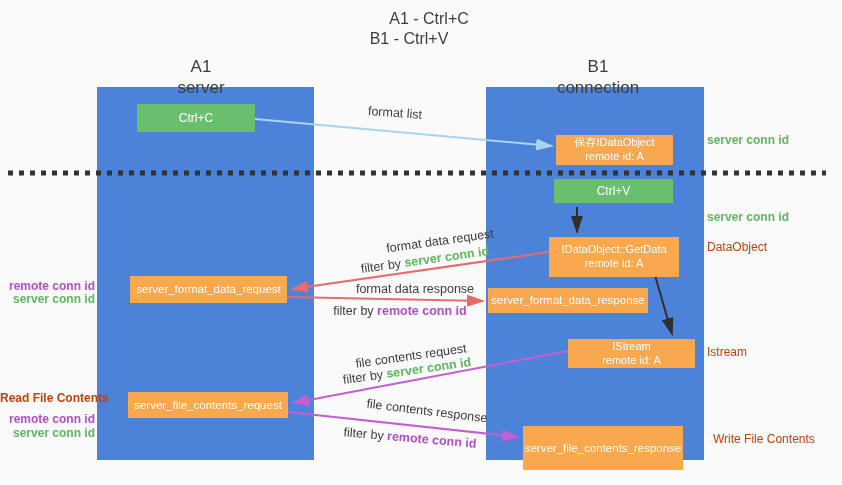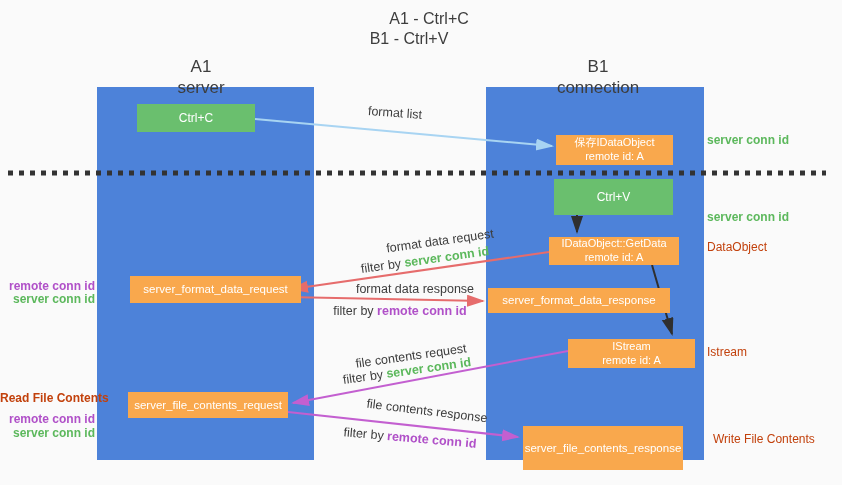--- a/index.html
+++ b/index.html
@@ -86,30 +86,30 @@
   <line x1="288" y1="412" x2="518" y2="437" stroke="#c35fd0" stroke-width="2" marker-end="url(#m-mag)"></line>
 </svg>
 
 <div class="node green" style="left:137px;top:104px;width:118px;height:28px;">Ctrl+C</div>
 
 <div class="node orange" style="left:556px;top:127px;width:117px;height:30px;font-size:11px;margin-top:8px;">
   <span>保存IDataObject</span>
   <span>remote id: A</span>
 </div>
 
-<div class="node green" style="left:554px;top:179px;width:119px;height:36px;">Ctrl+V</div>
+<div class="node green" style="left:554px;top:179px;width:119px;height:24px;">Ctrl+V</div>
 
-<div class="node orange" style="left:549px;top:237px;width:130px;height:28px;font-size:11px;">
+<div class="node orange" style="left:549px;top:237px;width:130px;height:40px;font-size:11px;">
   <span>IDataObject::GetData</span>
   <span>remote id: A</span>
 </div>
 
-<div class="node orange" style="left:130px;top:276px;width:171px;height:27px;">server_format_data_request</div>
+<div class="node orange" style="left:130px;top:276px;width:157px;height:27px;">server_format_data_request</div>
 
-<div class="node orange" style="left:488px;top:288px;width:182px;height:25px;">server_format_data_response</div>
+<div class="node orange" style="left:488px;top:288px;width:160px;height:25px;">server_format_data_response</div>
 
 <div class="node orange" style="left:568px;top:339px;width:127px;height:29px;font-size:11px;">
   <span>IStream</span>
   <span>remote id: A</span>
 </div>
 
 <div class="node orange" style="left:128px;top:392px;width:160px;height:26px;">server_file_contents_request</div>
 
 <div class="node orange" style="left:523px;top:426px;width:160px;height:44px;">server_file_contents_response</div>
 

